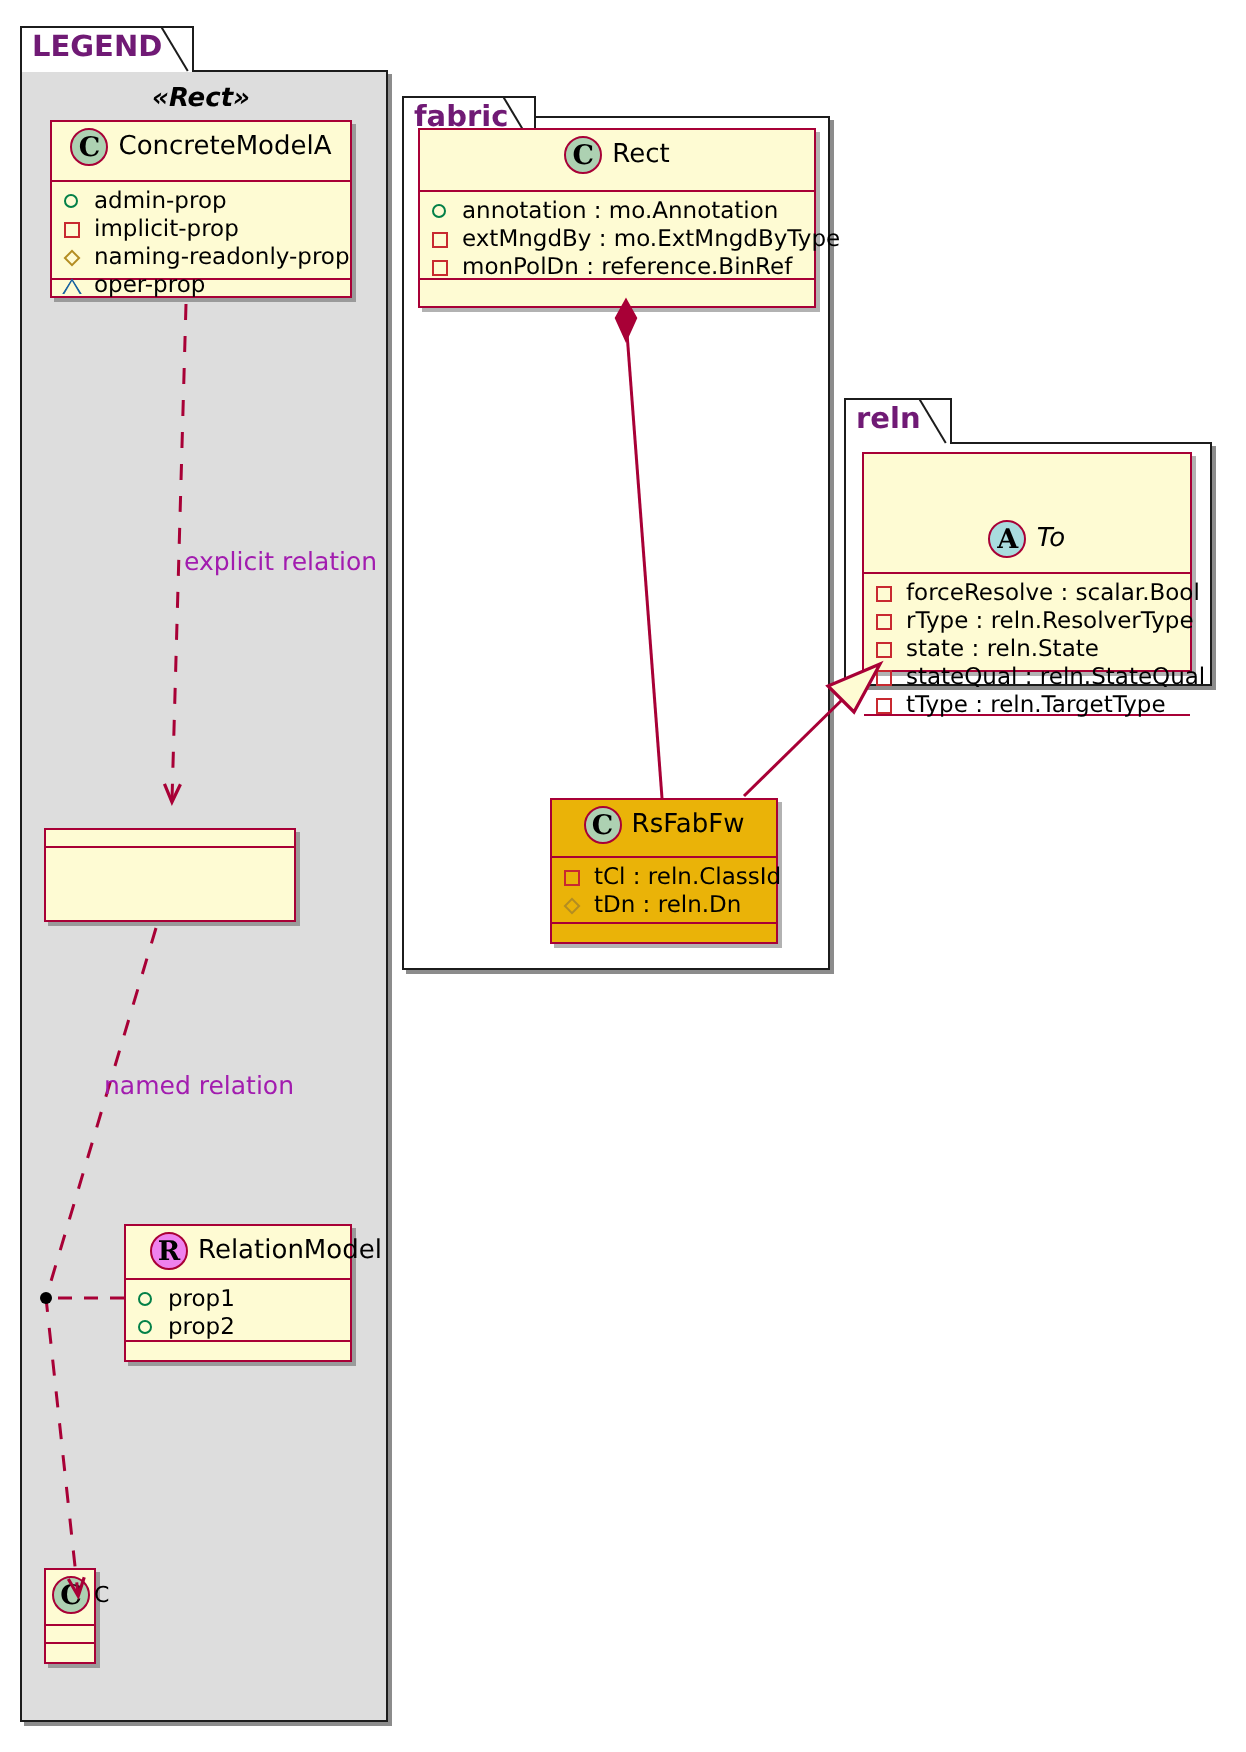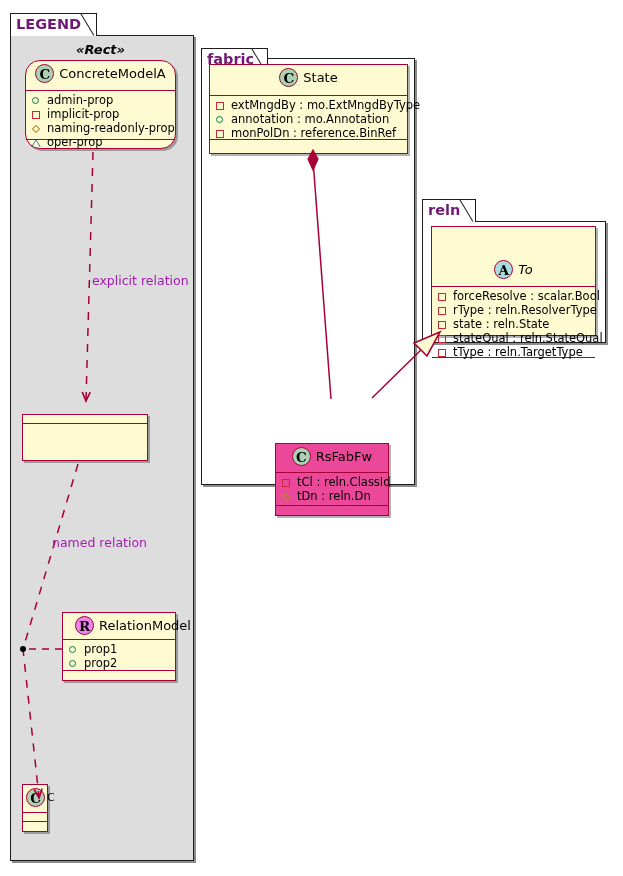--- a/index.html
+++ b/index.html
@@ -73,21 +73,21 @@
   }
 
   
   .cls {
     position: absolute;
     box-sizing: border-box;
     border: 1.5px solid #a80036;
     background: #fefbd3;
     box-shadow: 2px 2px 0 rgba(0,0,0,0.30);
   }
-  .cls.highlight { background: #ec4899; margin-top: 44px; }
+  .cls.highlight { background: #eab308; }
   .cls-header {
     box-sizing: border-box;
     border-bottom: 1.5px solid #a80036;
     text-align: center;
     white-space: nowrap;
     padding: 2px 6px 3px 6px;
     position: relative;
   }
   .cls-name {
     font-size: 13px;
@@ -210,21 +210,21 @@
 <div id="canvas">
 
   <div class="pkg legend-pkg" style="left:10px; top:35px; width:184px; height:826px;"></div>
   <div class="pkg-tab" style="left:10px; top:13px; width:87px;">
     <span class="tab-label">LEGEND</span>
     <span class="slash"></span>
   </div>
 
   <div class="stereo" style="left:76px; top:42px;">«Rect»</div>
 
-  <div class="cls" style="left:25px; top:60px; width:151px; height:89px;border-radius:15px;">
+  <div class="cls" style="left:25px; top:60px; width:151px; height:89px;">
     <div class="cls-header" style="height:30px;">
       <span class="circ circ-C">C</span><span class="cls-name">ConcreteModelA</span>
     </div>
     <div class="cls-body" style="height:49px;">
       <div class="attr">
         <span class="mark m-circle"></span>
         <span>admin-prop</span>
       </div>
       <div class="attr">
         <span class="mark m-square"></span>
@@ -273,30 +273,30 @@
   </div>
 
   <div class="pkg" style="left:201px; top:58px; width:214px; height:427px;"></div>
   <div class="pkg-tab" style="left:201px; top:36px; width:67px;margin-top:12px;">
     <span class="tab-label">fabric</span>
     <span class="slash"></span>
   </div>
 
   <div class="cls" style="left:209px; top:64px; width:199px; height:90px;">
     <div class="cls-header" style="height:31px;">
-      <span class="circ circ-C">C</span><span class="cls-name">State</span>
+      <span class="circ circ-C">C</span><span class="cls-name">Rect</span>
     </div>
     <div class="cls-body" style="height:44px;">
-      <div class="attr">
-        <span class="mark m-square"></span>
-        <span>extMngdBy : mo.ExtMngdByType</span>
-      </div>
       <div class="attr">
         <span class="mark m-circle"></span>
         <span>annotation : mo.Annotation</span>
+      </div>
+      <div class="attr">
+        <span class="mark m-square"></span>
+        <span>extMngdBy : mo.ExtMngdByType</span>
       </div>
       <div class="attr">
         <span class="mark m-square"></span>
         <span>monPolDn : reference.BinRef</span>
       </div>
     </div>
     <div class="cls-foot"></div>
   </div>
 
   <div class="cls highlight" style="left:275px; top:399px; width:114px; height:73px;">

